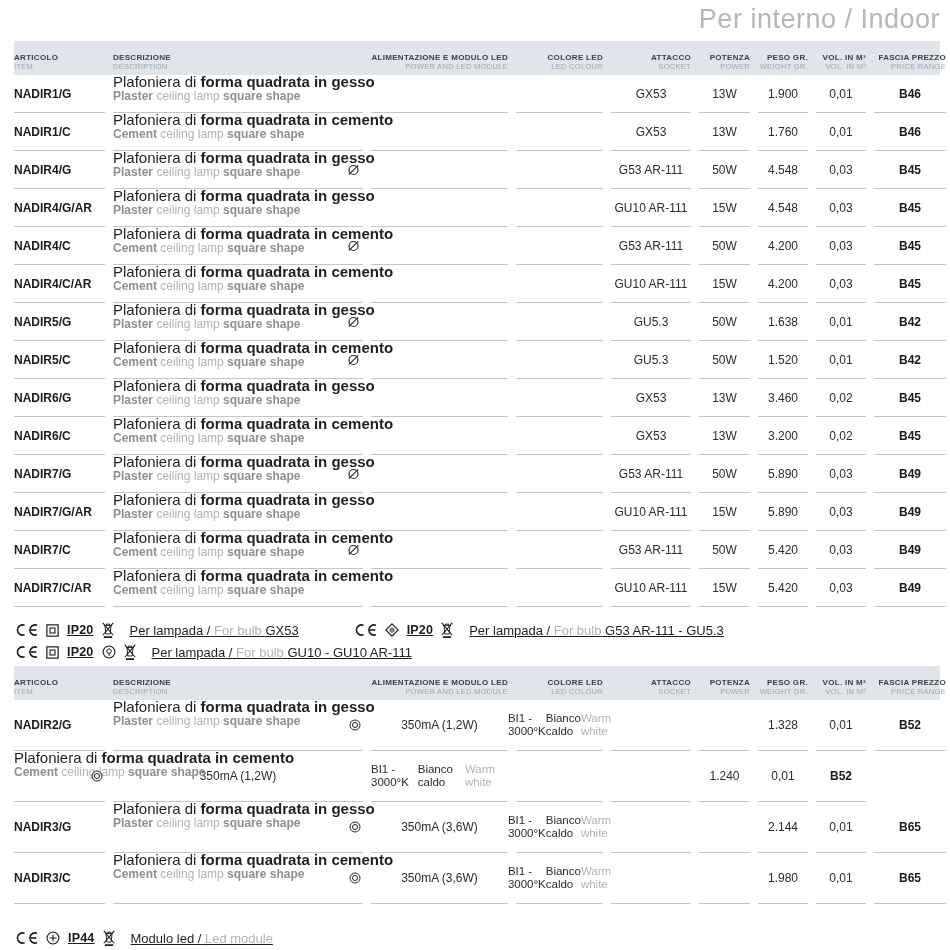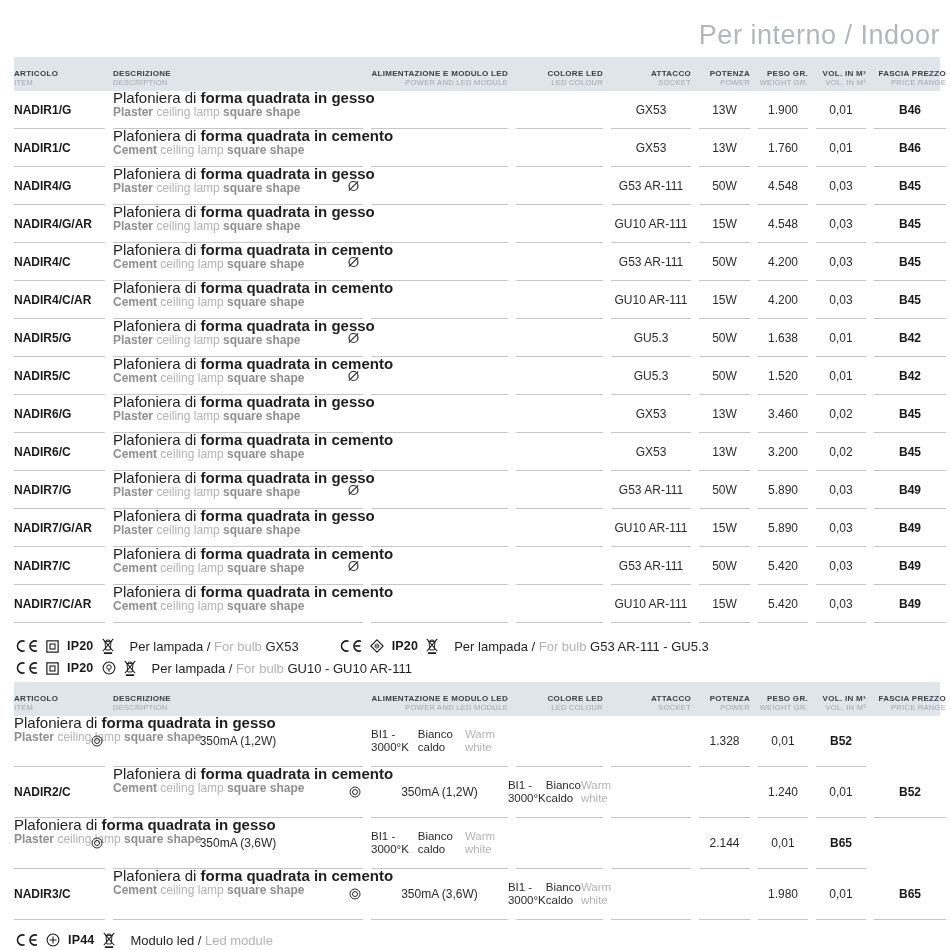--- a/index.html
+++ b/index.html
@@ -1,20 +1,20 @@
 <!DOCTYPE html>
 <html><head>
 <meta charset="utf-8">
 <style>
   html,body{margin:0;padding:0;background:#fff;}
   body{width:950px;font-family:"Liberation Sans",sans-serif;color:#1f1f1f;}
   .page{padding:2px 10px 8px 14px;box-sizing:border-box;width:950px;}
 
   .section-title{font-size:27px;font-weight:400;color:#b4b7ba;text-align:right;
-    margin:18px 0 6px 0;letter-spacing:.5px;white-space:nowrap;}
+    margin:2px 0 6px 0;letter-spacing:.5px;white-space:nowrap;}
 
   .grid{display:grid;grid-template-columns:91px 250px 137px 87px 80px 51px 50px 50px 72px;
     column-gap:8px;}
 
   .thead{background:#dfe5ea;padding:12px 0 4px 0;margin-top:2px;}
   .th{line-height:9px;}
   .th .it{font-size:8px;font-weight:bold;color:#39414b;letter-spacing:.3px;}
   .th .en{font-size:7.5px;color:#9fa8b0;letter-spacing:.3px;}
   .th.ctr{text-align:right;}
 
@@ -27,21 +27,21 @@
   .c-desc{flex-direction:column;align-items:flex-start;position:relative;}
   .d1{font-size:15px;color:#1f1f1f;line-height:14px;white-space:nowrap;}
   .d1 b{font-weight:bold;}
   .d2{font-size:12px;color:#b3b3b3;line-height:14px;white-space:nowrap;}
   .d2 b{color:#8f8f8f;font-weight:bold;}
   .row-icon{position:absolute;right:2px;top:50%;transform:translateY(-50%);line-height:0;}
   .c-fascia{font-weight:bold;color:#1a1a1a;}
   .c-colore{flex-direction:row;line-height:13.5px;font-size:11.5px;}
   .col-l3{color:#b3b3b3;}
 
-  .certline{display:flex;align-items:center;gap:39px;margin:15px 0 0 0;}
+  .certline{display:flex;align-items:center;gap:54px;margin:15px 0 0 0;text-decoration:underline;}
   .certgroup{display:flex;align-items:center;gap:8px;}
   .ci{line-height:0;display:inline-flex;}
   .ip{font-size:12.5px;font-weight:bold;color:#1a1a1a;letter-spacing:.2px;}
   .ct{margin-left:8px;font-size:13px;white-space:nowrap;}
   .ct .blk{color:#1f1f1f;}
   .ct .gry{color:#b3b3b3;}
 
   .between{display:flex;justify-content:space-between;align-items:flex-end;margin-top:6px;}
   .between .certline{margin:0 0 4px 0;}
   .between .section-title{margin:0;}
@@ -474,20 +474,21 @@
       </div>
     <div class="th ctr">
         <div class="it">FASCIA PREZZO</div>
         <div class="en">PRICE RANGE</div>
       </div>
   </div>
 
   <div>
 
       <div class="row-outdoor grid">
+        <div class="cell c-left c-article">NADIR2/G</div>
         <div class="cell c-left c-desc">
           <div class="d1"><span>Plafoniera di</span>&nbsp;<b>forma quadrata in gesso</b></div>
           <div class="d2"><b>Plaster</b>&nbsp;<span>ceiling lamp</span>&nbsp;<b>square shape</b></div>
           <span class="row-icon">
             <svg width="12" height="12" viewBox="0 0 12 12">
               <circle cx="6" cy="6" r="5" fill="none" stroke="#2a2a2a" stroke-width="1"></circle>
               <circle cx="6" cy="6" r="2.5" fill="none" stroke="#2a2a2a" stroke-width="1"></circle>
             </svg>
           </span>
         </div>
@@ -498,21 +499,20 @@
           <div class="col-l3">Warm white</div>
         </div>
         <div class="cell"></div>
         <div class="cell"></div>
         <div class="cell">1.328</div>
         <div class="cell">0,01</div>
         <div class="cell c-fascia">B52</div>
       </div>
 
       <div class="row-outdoor grid">
-        <div class="cell c-left c-article">NADIR2/C</div>
         <div class="cell c-left c-desc">
           <div class="d1"><span>Plafoniera di</span>&nbsp;<b>forma quadrata in cemento</b></div>
           <div class="d2"><b>Cement</b>&nbsp;<span>ceiling lamp</span>&nbsp;<b>square shape</b></div>
           <span class="row-icon">
             <svg width="12" height="12" viewBox="0 0 12 12">
               <circle cx="6" cy="6" r="5" fill="none" stroke="#2a2a2a" stroke-width="1"></circle>
               <circle cx="6" cy="6" r="2.5" fill="none" stroke="#2a2a2a" stroke-width="1"></circle>
             </svg>
           </span>
         </div>
@@ -523,20 +523,21 @@
           <div class="col-l3">Warm white</div>
         </div>
         <div class="cell"></div>
         <div class="cell"></div>
         <div class="cell">1.240</div>
         <div class="cell">0,01</div>
         <div class="cell c-fascia">B52</div>
       </div>
 
       <div class="row-outdoor grid">
+        <div class="cell c-left c-article">NADIR3/G</div>
         <div class="cell c-left c-desc">
           <div class="d1"><span>Plafoniera di</span>&nbsp;<b>forma quadrata in gesso</b></div>
           <div class="d2"><b>Plaster</b>&nbsp;<span>ceiling lamp</span>&nbsp;<b>square shape</b></div>
           <span class="row-icon">
             <svg width="12" height="12" viewBox="0 0 12 12">
               <circle cx="6" cy="6" r="5" fill="none" stroke="#2a2a2a" stroke-width="1"></circle>
               <circle cx="6" cy="6" r="2.5" fill="none" stroke="#2a2a2a" stroke-width="1"></circle>
             </svg>
           </span>
         </div>
@@ -573,21 +574,21 @@
         </div>
         <div class="cell"></div>
         <div class="cell"></div>
         <div class="cell">1.980</div>
         <div class="cell">0,01</div>
         <div class="cell c-fascia">B65</div>
       </div>
 
   </div>
 
-  <div class="certline" style="margin-top:12px;">
+  <div class="certline" style="margin-top:26px;">
     <div class="certgroup">
       <span class="ci">
           <svg width="24" height="12" viewBox="0 0 26 13">
             <path d="M11.5 1.5 A5.5 5.5 0 1 0 11.5 11.5" fill="none" stroke="#1a1a1a" stroke-width="1.7"></path>
             <path d="M25 1.5 A5.5 5.5 0 1 0 25 11.5" fill="none" stroke="#1a1a1a" stroke-width="1.7"></path>
             <path d="M18 6.5 h6.2" fill="none" stroke="#1a1a1a" stroke-width="1.7"></path>
           </svg>
         </span>
       <span class="ci">
           <svg width="14" height="14" viewBox="0 0 13 13">

